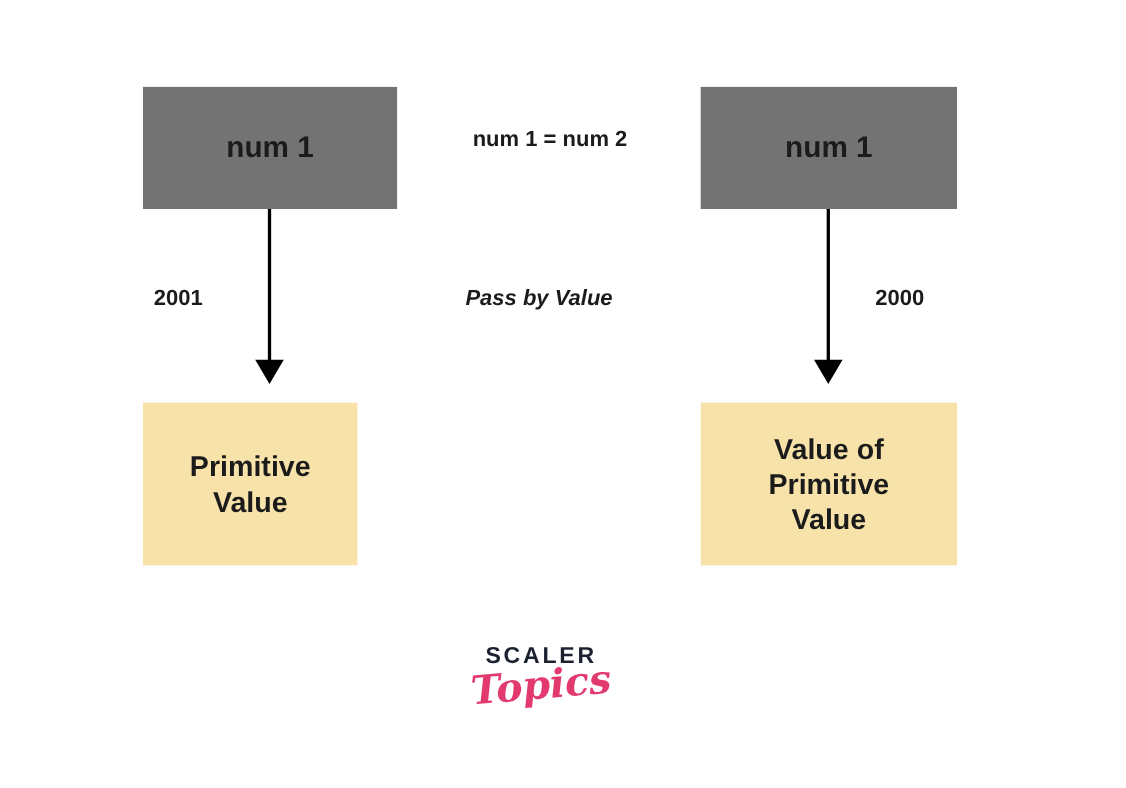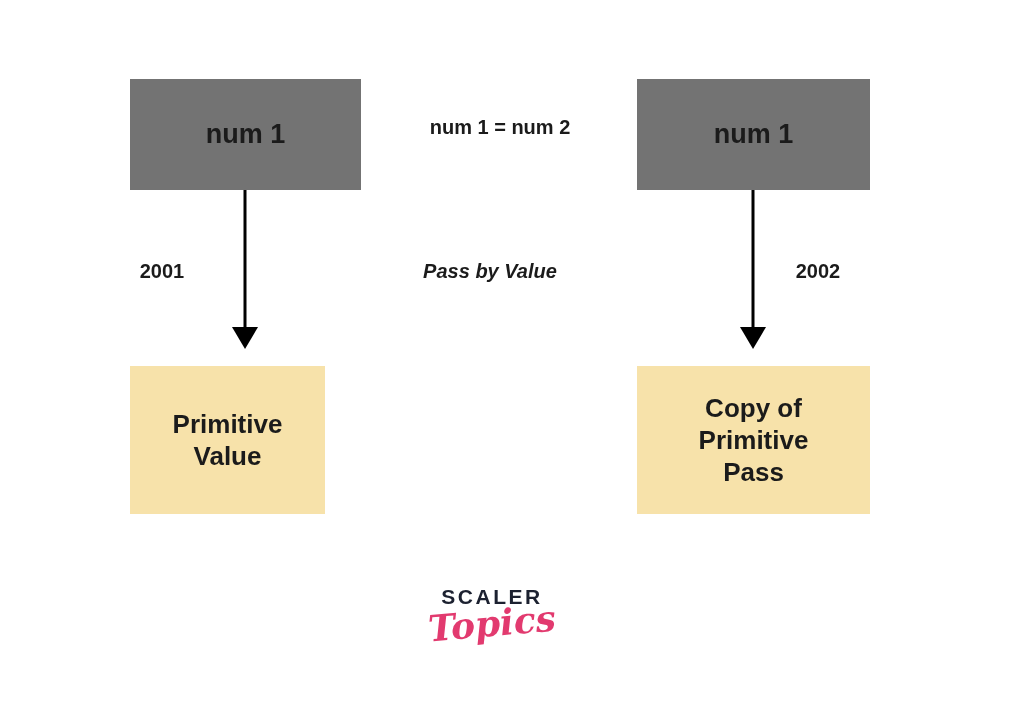--- a/index.html
+++ b/index.html
@@ -122,27 +122,27 @@
     <div class="shaft"></div>
     <div class="head"></div>
   </div>
   <div class="arrow arrow-right">
     <div class="shaft"></div>
     <div class="head"></div>
   </div>
 
   <div class="label addr-left">2001</div>
   <div class="label title-label">Pass by Value</div>
-  <div class="label addr-right">2002</div>
+  <div class="label addr-right">2000</div>
 
   <div class="box value-box value-box-left">
     <span class="wrap-text">Primitive Value</span>
   </div>
   <div class="box value-box value-box-right">
-    <span class="wrap-text">Copy of Primitive Pass</span>
+    <span class="wrap-text">Value of Primitive Value</span>
   </div>
 
   <div class="logo">
     <div class="logo-brand">SCALER</div>
     <div class="logo-sub">Topics</div>
   </div>
 
 </div>
 
 </body></html>

